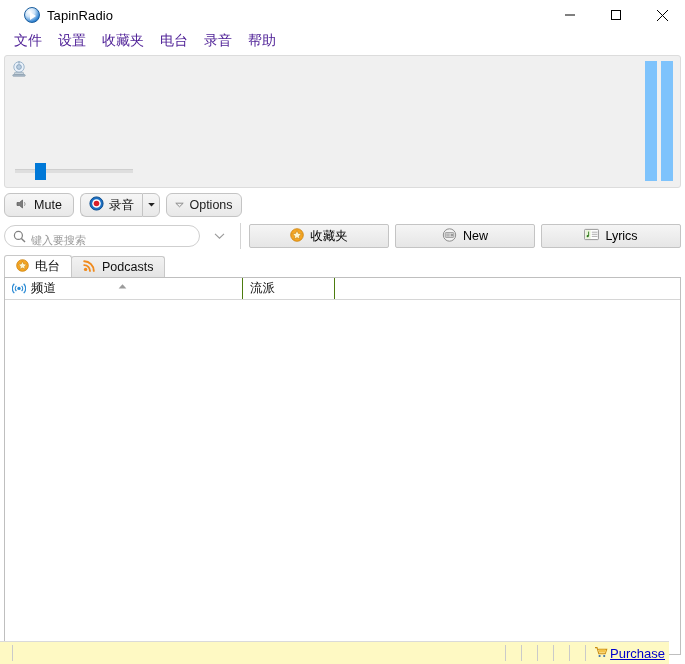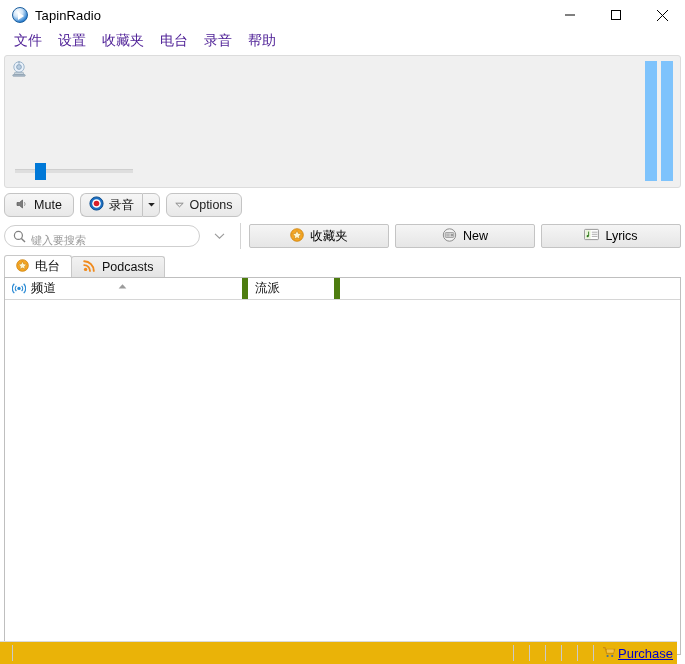--- a/index.html
+++ b/index.html
@@ -21,21 +21,21 @@
   .titlebar {
     height: 30px;
     background: #ffffff;
     display: flex;
     align-items: center;
     position: relative;
   }
   .titlebar-left {
     display: flex;
     align-items: center;
-    padding-left: 12px;
+    padding-left: 24px;
     gap: 7px;
     text-align: center;
   }
   .app-icon {
     width: 16px; height: 16px;
     border-radius: 50%;
     background: radial-gradient(circle at 35% 30%, #ffffff 0%, #cfe4f7 35%, #2a7fd0 75%, #12538f 100%);
     border: 1px solid #1b5e9e;
     box-sizing: border-box;
     position: relative;
@@ -289,41 +289,41 @@
   .col {
     display: flex;
     align-items: center;
     gap: 5px;
     padding-left: 7px;
     font-size: 12.5px;
     color: #111;
     box-sizing: border-box;
     position: relative;
   }
-  .col + .col { border-left: 6px solid #4d7c0f; }
+  .col + .col { border-left: 1px solid #4d7c0f; }
   .col-channel { width: 237px; }
   .col-genre   { width: 92px; }
   .col-country { width: 200px; }
   .col-rest    { flex: 1; }
   .sort-caret {
     position: absolute;
     left: 112px;
     top: 1px;
   }
   .list-body {
     height: 356px;
     background: #ffffff;
   }
 
   
   .statusbar {
     position: absolute;
-    left: 0; right: 8px; bottom: 0;
+    left: 0; right: 16px; bottom: 0;
     height: 22px;
-    background: #eab308;
+    background: #fef9c3;
     border-top: 1px solid #dadada;
     display: flex;
     align-items: center;
   }
   .status-cell {
     height: 16px;
     border-left: 1px solid #cacaca;
     box-sizing: border-box;
   }
   .status-main { flex: 1; border-left: 1px solid #cacaca; margin-left: 12px; }

